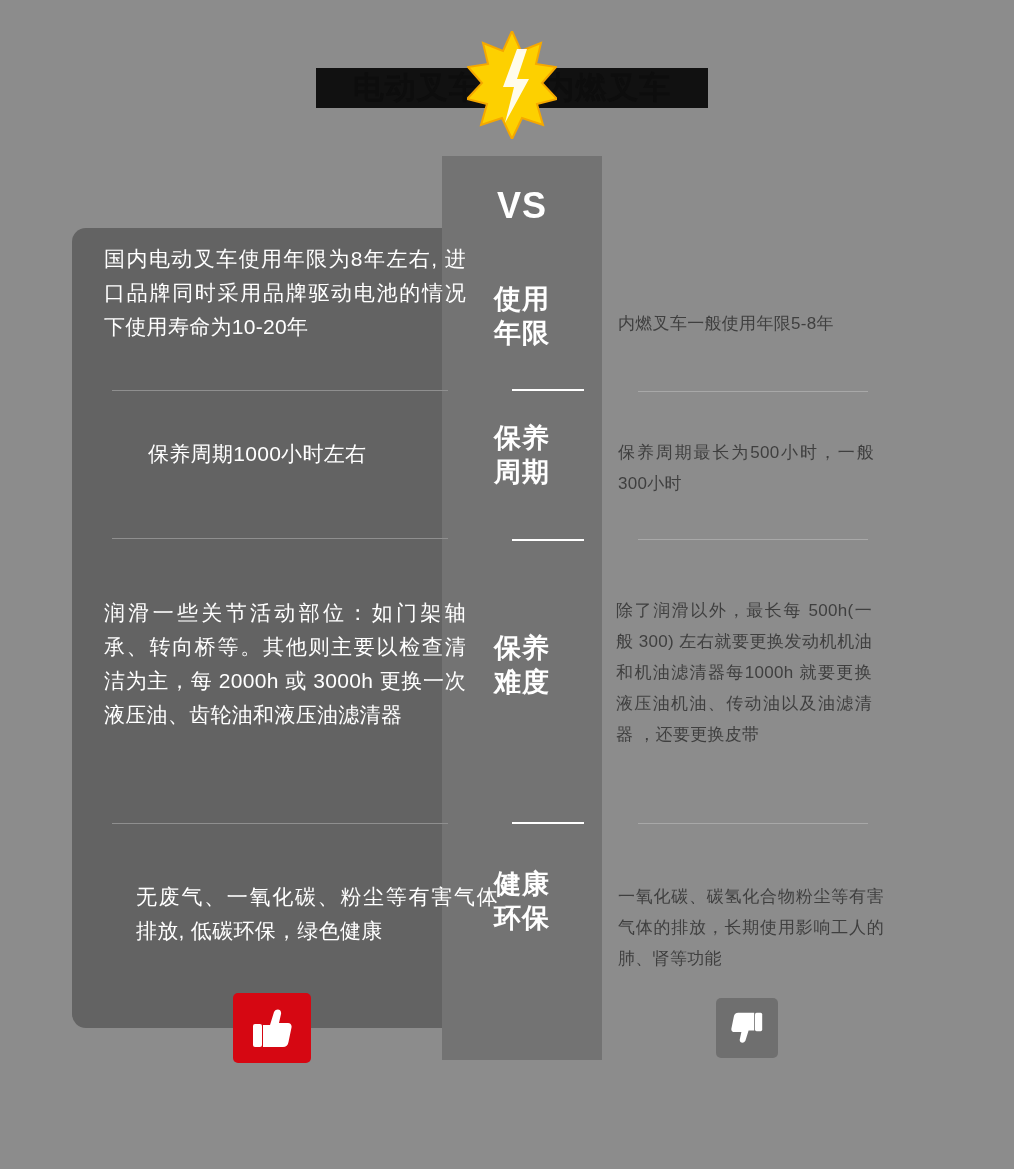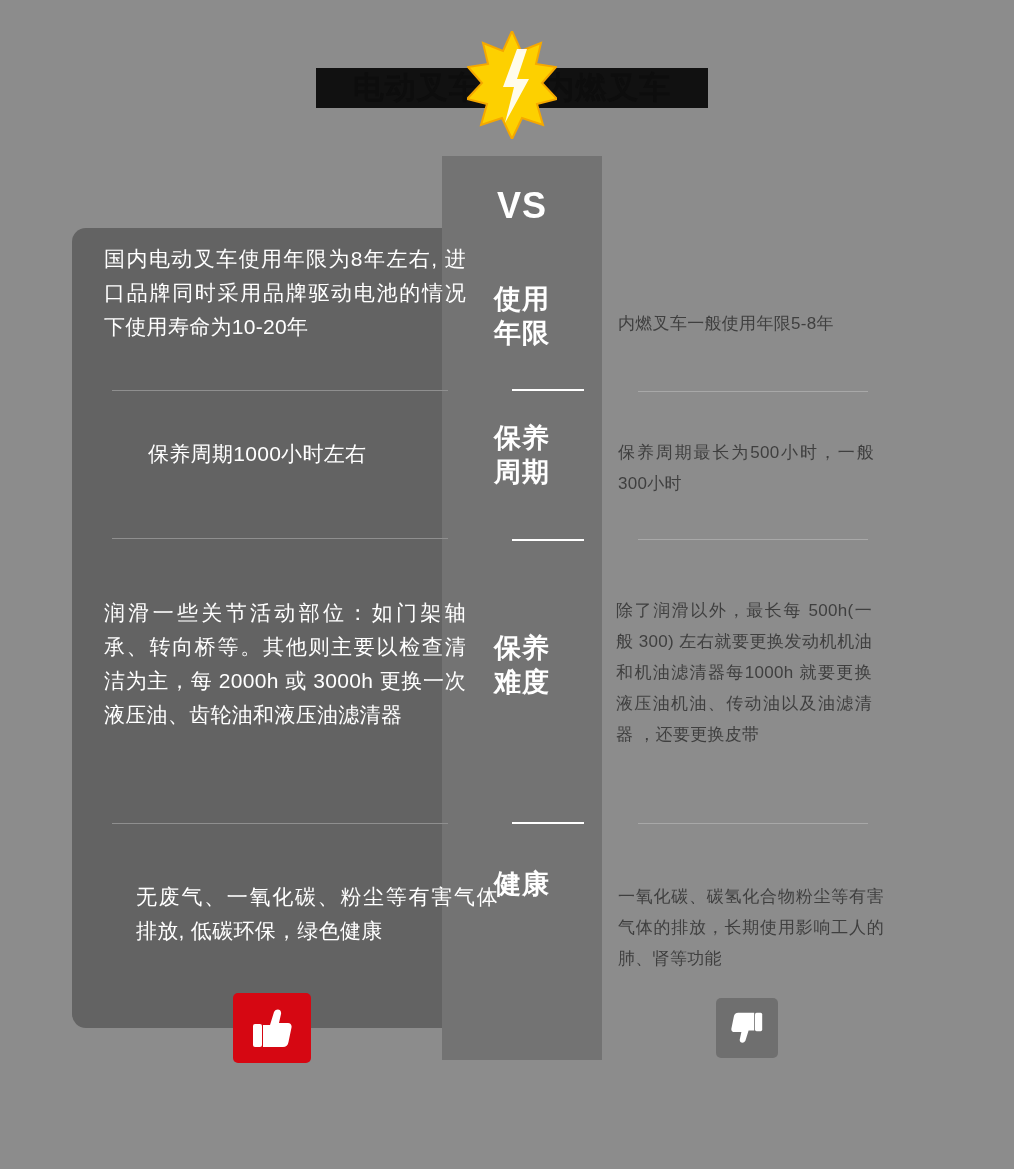--- a/index.html
+++ b/index.html
@@ -184,20 +184,21 @@
 <div class="row-label" style="left:442px; top:421px;">
   <div>保养</div>
   <div>周期</div>
 </div>
 <div class="row-label" style="left:442px; top:631px;">
   <div>保养</div>
   <div>难度</div>
 </div>
 <div class="row-label" style="left:442px; top:867px;text-align:center;">
   <div>健康</div>
+  <div>环保</div>
 </div>
 
 <div class="center-divider" style="top:389px;"></div>
 <div class="center-divider" style="top:539px;"></div>
 <div class="center-divider" style="top:822px;"></div>
 
 <div class="left-text" style="left:104px; top:242px; width:362px;">国内电动叉车使用年限为8年左右, 进口品牌同时采用品牌驱动电池的情况下使用寿命为10-20年</div>
 <div class="left-divider" style="left:112px; top:390px; width:336px;"></div>
 
 <div class="left-text" style="left:104px; top:437px; width:362px;margin-left:44px;">保养周期1000小时左右</div>

